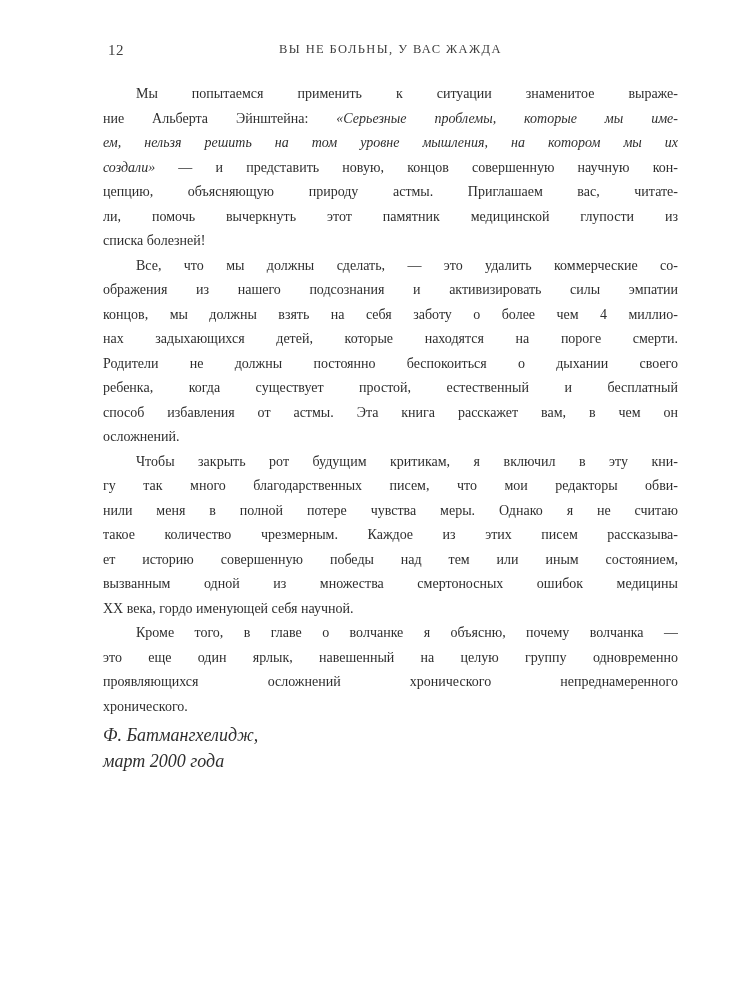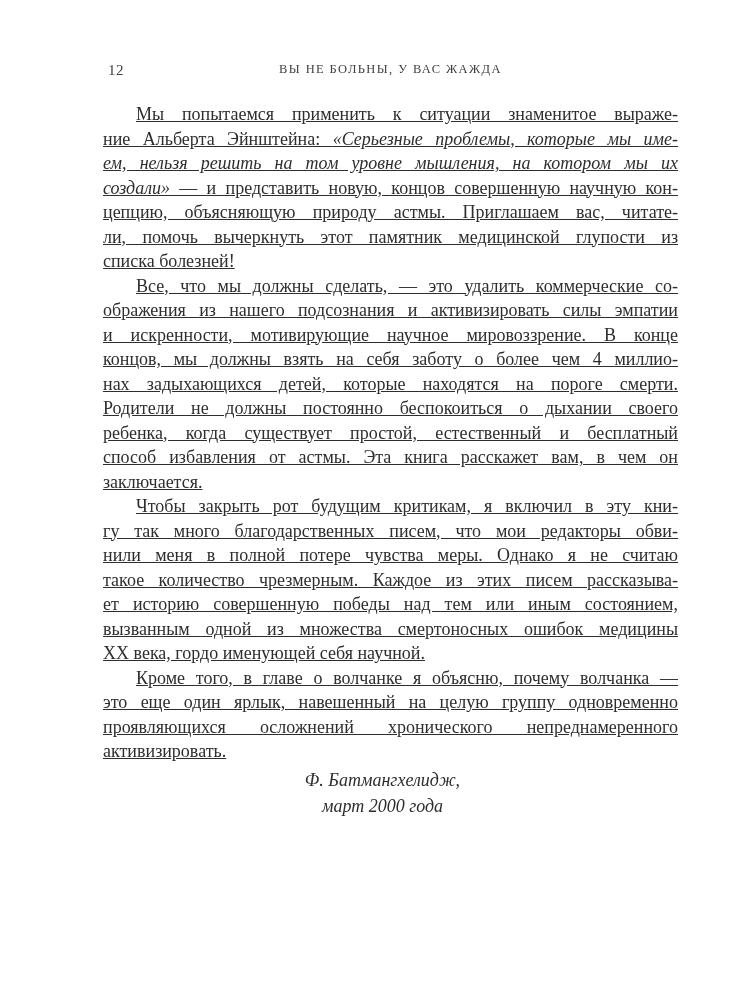--- a/index.html
+++ b/index.html
@@ -7,21 +7,21 @@
     padding: 0;
     background: #e9e9e9;
   }
   .page {
     position: relative;
     width: 756px;
     height: 1001px;
     margin: 0 auto;
     background: var(--paper, #ffffff);
     box-sizing: border-box;
-    padding: 62px 78px 0 103px;
+    padding: 42px 78px 0 103px;
     font-family: "Liberation Serif", "DejaVu Serif", serif;
     color: var(--ink, #2e2e2e);
     overflow: hidden;
   }
   .page-header {
     position: relative;
     height: 16px;
     margin-bottom: 24px;
   }
   .page-number {
@@ -35,43 +35,42 @@
   .running-head {
     display: block;
     text-align: center;
     font-size: 12.5px;
     letter-spacing: 1.4px;
     color: var(--head-ink, #3f3f3f);
     white-space: nowrap;
     transform: scaleY(1.08);
   }
   .body-text {
-    font-size: 18px;
-    text-decoration: underline;
+    font-size: 14px;
   }
   .para { margin: 0; }
   .line {
     line-height: 24.5px;
     height: 24.5px;
     overflow: hidden;
     text-align: justify;
     text-align-last: justify;
     text-justify: inter-word;
   }
   .line.last {
     text-align-last: left;
   }
   .line.indent {
     padding-left: 33px;
   }
   .seg-italic { font-style: italic; }
   .signature {
     margin-top: 3px;
     padding-right: 16px;
-    text-align: center;
+    text-align: left;
     font-style: italic;
     font-size: 18px;
   }
   .signature .sig-line {
     line-height: 26px;
     height: 26px;
   }
 </style>
 </head>
 <body>
@@ -89,42 +88,41 @@
         <div class="line"><span class="seg-normal">ние Альберта Эйнштейна: </span><span class="seg-italic">«Серьезные проблемы, которые мы име-</span></div>
         <div class="line"><span class="seg-italic">ем, нельзя решить на том уровне мышления, на котором мы их</span></div>
         <div class="line"><span class="seg-italic">создали»</span><span class="seg-normal"> — и представить новую, концов совершенную научную кон-</span></div>
         <div class="line"><span class="seg-normal">цепцию, объясняющую природу астмы. Приглашаем вас, читате-</span></div>
         <div class="line"><span class="seg-normal">ли, помочь вычеркнуть этот памятник медицинской глупости из</span></div>
         <div class="line last"><span class="seg-normal">списка болезней!</span></div>
       </div>
       <div class="para">
         <div class="line indent"><span class="seg-normal">Все, что мы должны сделать, — это удалить коммерческие со-</span></div>
         <div class="line"><span class="seg-normal">ображения из нашего подсознания и активизировать силы эмпатии</span></div>
-        <div class="line"><span class="seg-normal">и искренности, мотивирующие научное мировоззрение. В конце</span></div>
         <div class="line"><span class="seg-normal">концов, мы должны взять на себя заботу о более чем 4 миллио-</span></div>
         <div class="line"><span class="seg-normal">нах задыхающихся детей, которые находятся на пороге смерти.</span></div>
         <div class="line"><span class="seg-normal">Родители не должны постоянно беспокоиться о дыхании своего</span></div>
         <div class="line"><span class="seg-normal">ребенка, когда существует простой, естественный и бесплатный</span></div>
         <div class="line"><span class="seg-normal">способ избавления от астмы. Эта книга расскажет вам, в чем он</span></div>
-        <div class="line last"><span class="seg-normal">заключается.</span></div>
+        <div class="line last"><span class="seg-normal">осложнений.</span></div>
       </div>
       <div class="para">
         <div class="line indent"><span class="seg-normal">Чтобы закрыть рот будущим критикам, я включил в эту кни-</span></div>
         <div class="line"><span class="seg-normal">гу так много благодарственных писем, что мои редакторы обви-</span></div>
         <div class="line"><span class="seg-normal">нили меня в полной потере чувства меры. Однако я не считаю</span></div>
         <div class="line"><span class="seg-normal">такое количество чрезмерным. Каждое из этих писем рассказыва-</span></div>
         <div class="line"><span class="seg-normal">ет историю совершенную победы над тем или иным состоянием,</span></div>
         <div class="line"><span class="seg-normal">вызванным одной из множества смертоносных ошибок медицины</span></div>
         <div class="line last"><span class="seg-normal">XX века, гордо именующей себя научной.</span></div>
       </div>
       <div class="para">
         <div class="line indent"><span class="seg-normal">Кроме того, в главе о волчанке я объясню, почему волчанка —</span></div>
         <div class="line"><span class="seg-normal">это еще один ярлык, навешенный на целую группу одновременно</span></div>
         <div class="line"><span class="seg-normal">проявляющихся осложнений хронического непреднамеренного</span></div>
-        <div class="line last"><span class="seg-normal">активизировать.</span></div>
+        <div class="line last"><span class="seg-normal">хронического.</span></div>
       </div>
     </div>
 
   <div class="signature">
     <div class="sig-line">Ф. Батмангхелидж,</div>
     <div class="sig-line">март 2000 года</div>
   </div>
 
 </div>
 

